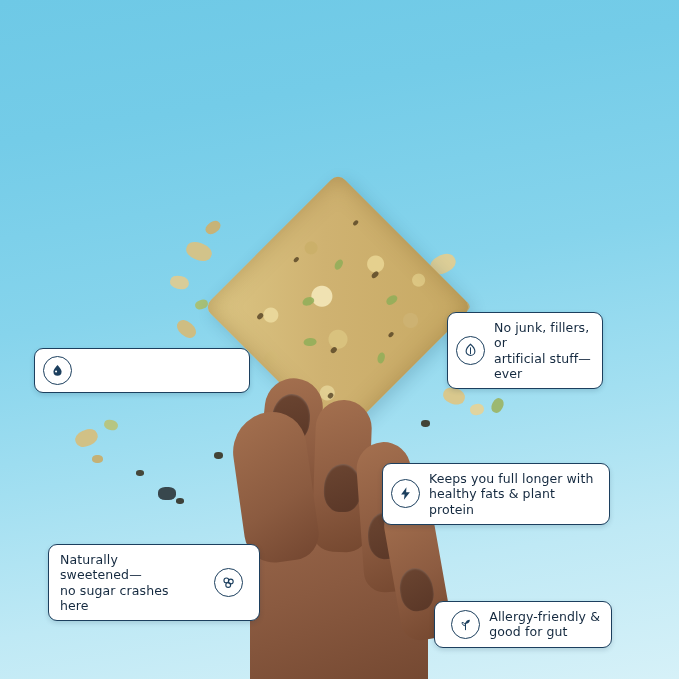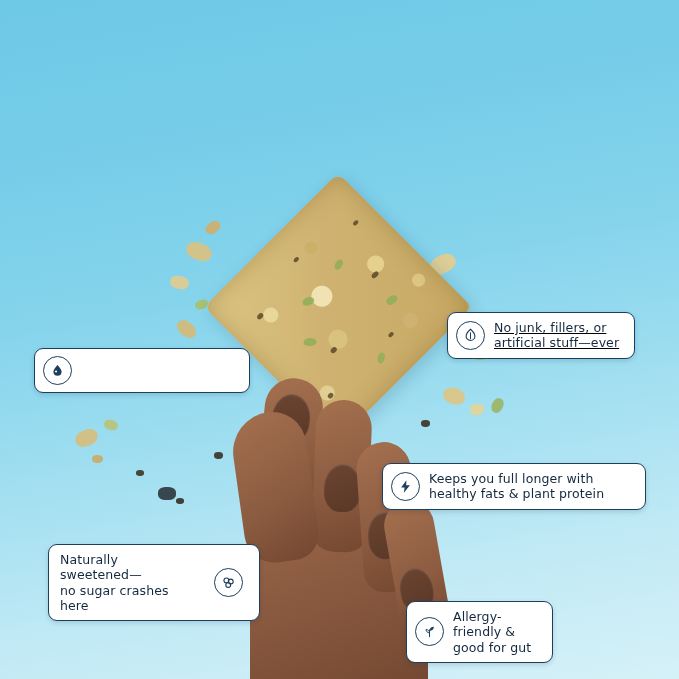--- a/index.html
+++ b/index.html
@@ -162,25 +162,25 @@
   .callout .txt {
     font-family: "DejaVu Sans", sans-serif;
     font-size: 12.5px;
     line-height: 1.22;
     color: #14293f;
     white-space: pre-line;
     letter-spacing: 0.1px;
   }
   .callout.rev { flex-direction: row-reverse; padding: 7px 16px 7px 11px; gap: 44px; }
 
-  #c-junk    { left: 447px; top: 312px; width: 188px; text-decoration: underline; }
+  #c-junk    { left: 447px; top: 312px; width: 156px; }
   #c-spikes  { left: 34px;  top: 348px; width: 216px; }
-  #c-full    { left: 382px; top: 463px; width: 264px; }
+  #c-full    { left: 382px; top: 463px; width: 228px; }
   #c-sweet   { left: 48px;  top: 544px; width: 212px; }
-  #c-allergy { left: 406px; top: 601px; width: 147px; }
+  #c-allergy { left: 434px; top: 601px; width: 178px; justify-content: flex-end; }
 </style>
 </head>
 <body>
 
 <div id="stage">
 
 
   <div class="crumbs">
     <span style="left:186px;top:243px;width:26px;height:17px;background:#d9c181;transform:rotate(20deg);"></span>
     <span style="left:205px;top:222px;width:16px;height:11px;background:#cdb06c;transform:rotate(-35deg);"></span>

